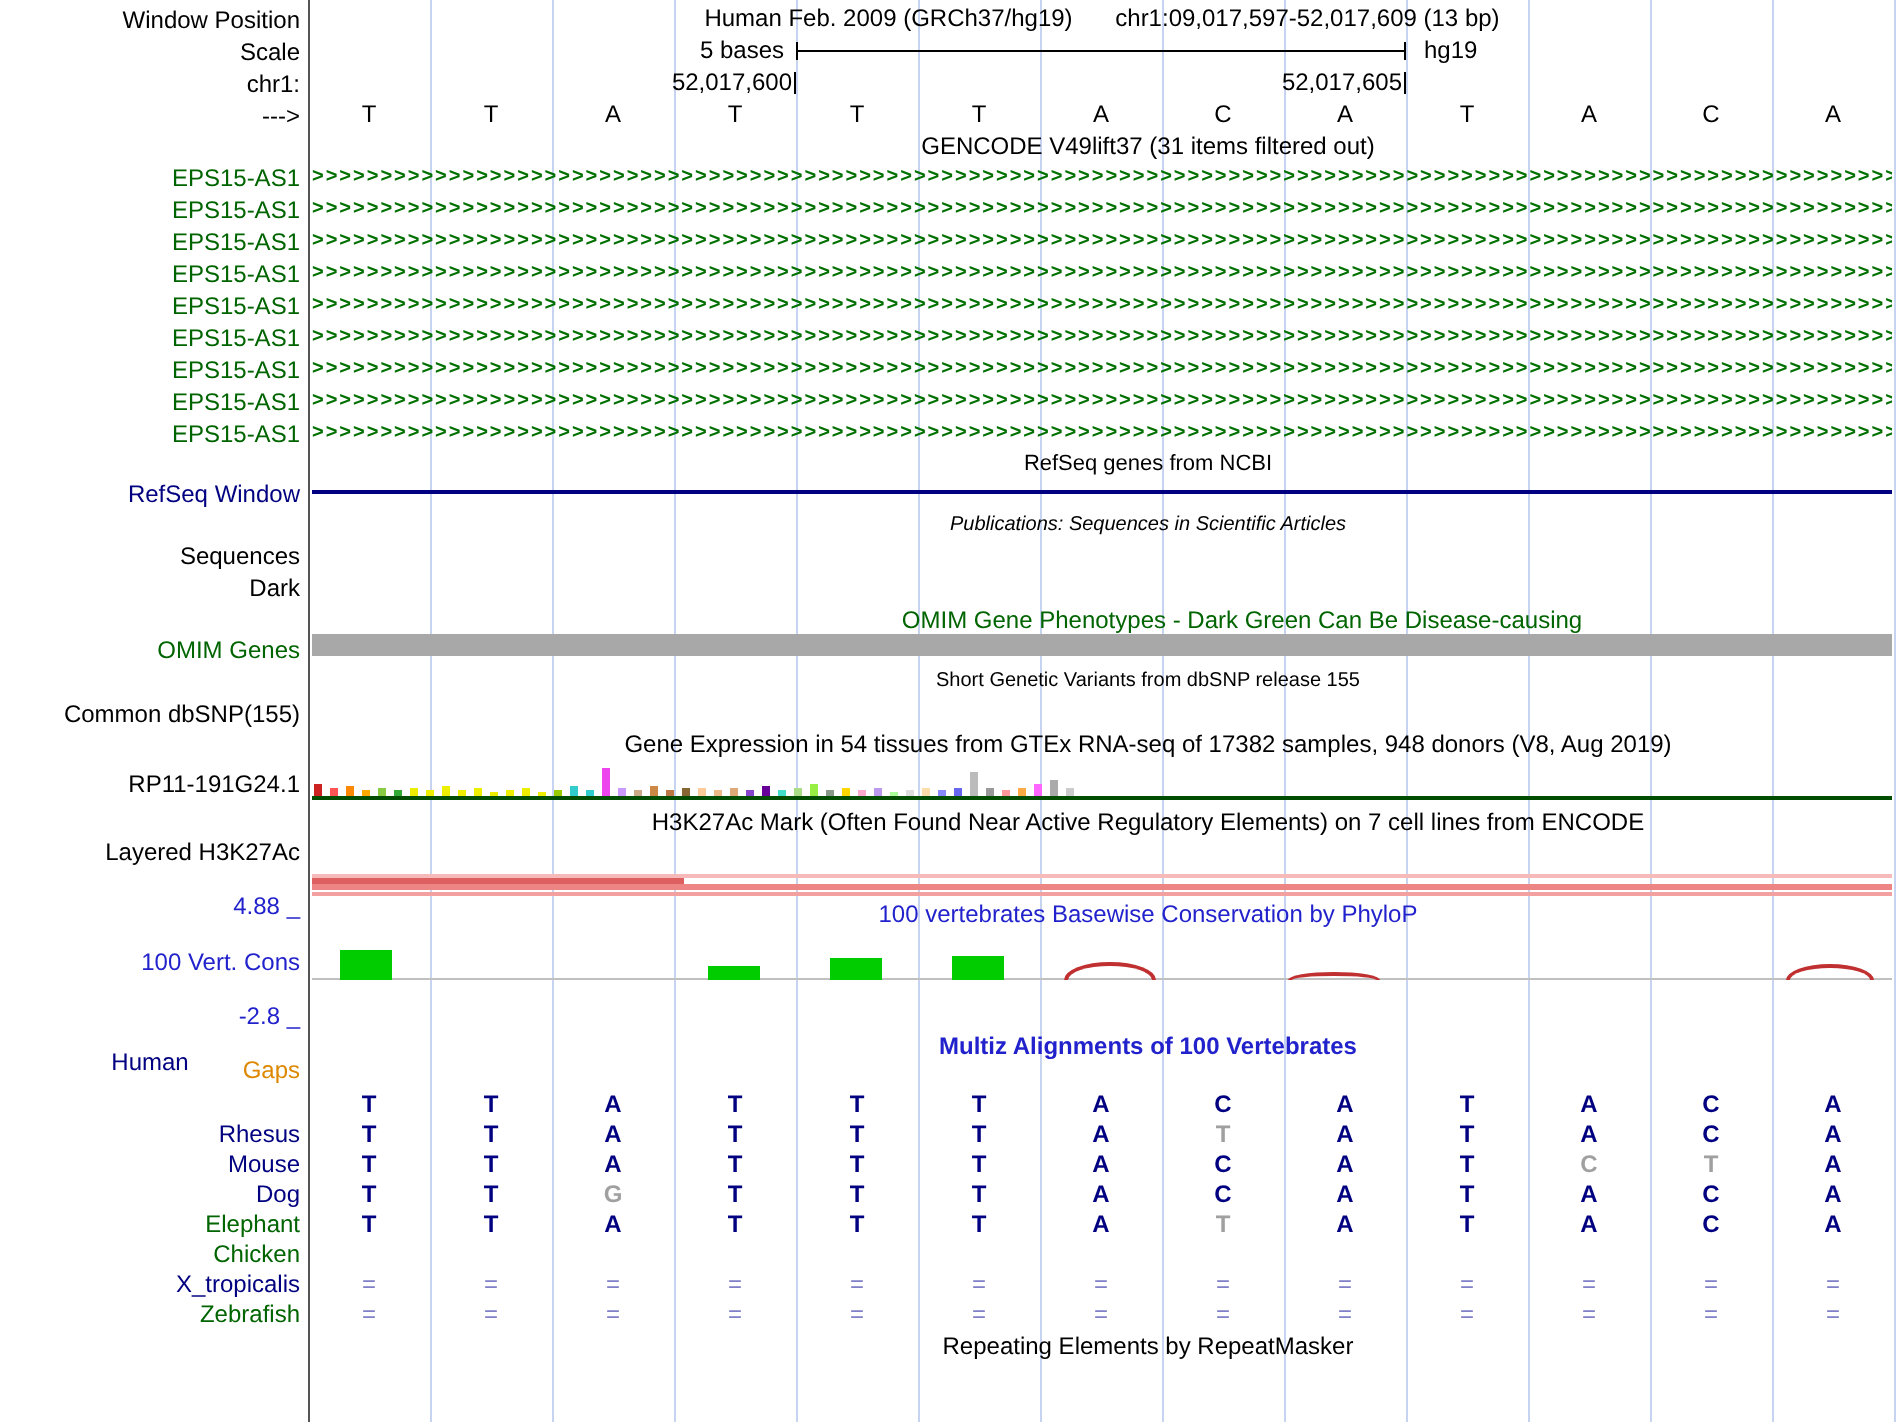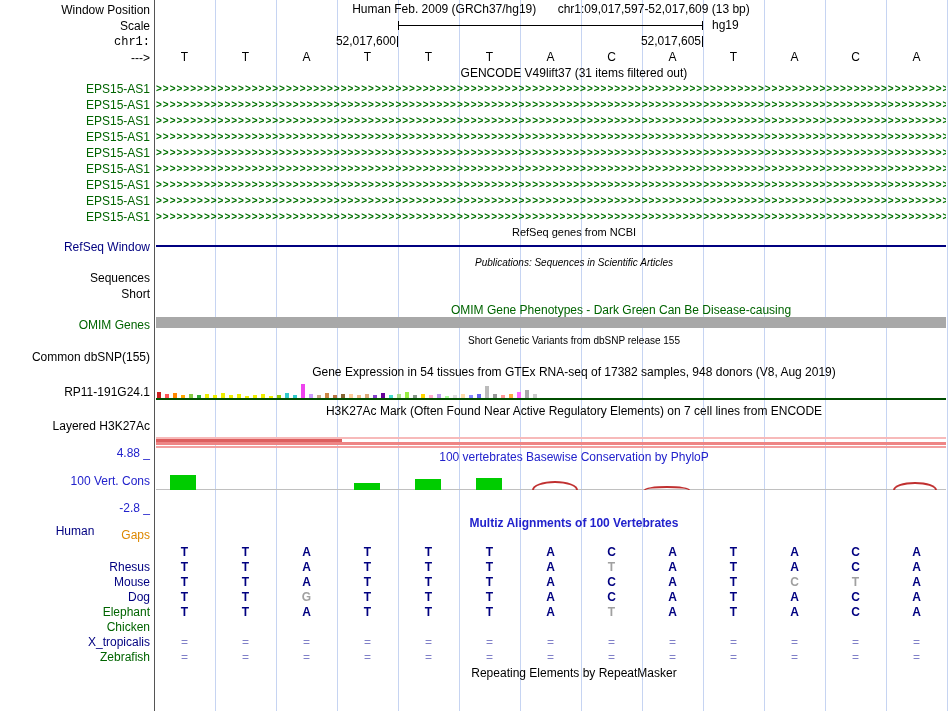--- a/index.html
+++ b/index.html
@@ -22,42 +22,43 @@
 
   <div class="abs" style="left:154px;top:0;width:1px;height:711px;background:#555;"></div>
 
   <div class="lab" style="top:3px;">Window Position</div>
   <div class="abs" style="top:2px;left:156px;width:790px;text-align:center;">
     <span>Human Feb. 2009 (GRCh37/hg19)</span>
     <span style="margin-left:18px;">chr1:09,017,597-52,017,609 (13 bp)</span>
   </div>
 
   <div class="lab" style="top:19px;">Scale</div>
+  <div class="abs" style="top:18px;left:156px;width:236px;text-align:right;">5 bases</div>
   <div class="abs" style="top:25px;left:398px;width:305px;height:1px;background:#000;"></div>
   <div class="tick" style="top:21px;left:398px;height:9px;"></div>
   <div class="tick" style="top:21px;left:702px;height:9px;"></div>
   <div class="abs" style="top:18px;left:712px;">hg19</div>
 
-  <div class="lab" style="top:35px;font-family:Liberation Mono, monospace;">chr1:</div>
+  <div class="lab" style="top:35px;">chr1:</div>
   <div class="abs" style="top:34px;left:156px;width:240px;text-align:right;">52,017,600</div>
   <div class="tick" style="top:36px;left:397px;height:11px;"></div>
   <div class="abs" style="top:34px;left:460px;width:241px;text-align:right;">52,017,605</div>
   <div class="tick" style="top:36px;left:702px;height:11px;"></div>
 
   <div class="lab" style="top:51px;">---&gt;</div>
 
   <div class="ct" style="top:66px;">GENCODE V49lift37 (31 items filtered out)</div>
 
   <div class="ct" style="top:226px;font-size:11px;">RefSeq genes from NCBI</div>
   <div class="lab navy" style="top:240px;">RefSeq Window</div>
   <div class="abs" style="top:245px;left:156px;width:790px;height:2px;background:#000080;"></div>
 
   <div class="ct small" style="top:257px;font-style:italic;">Publications: Sequences in Scientific Articles</div>
   <div class="lab" style="top:271px;">Sequences</div>
-  <div class="lab" style="top:287px;">Short</div>
+  <div class="lab" style="top:287px;">Dark</div>
 
   <div class="ct green" style="top:303px;margin-left:47px;">OMIM Gene Phenotypes - Dark Green Can Be Disease-causing</div>
   <div class="lab green" style="top:318px;">OMIM Genes</div>
   <div class="abs" style="top:317px;left:156px;width:790px;height:11px;background:#a8a8a8;"></div>
 
   <div class="ct small" style="top:335px;">Short Genetic Variants from dbSNP release 155</div>
   <div class="lab" style="top:350px;">Common dbSNP(155)</div>
 
   <div class="ct" style="top:365px;">Gene Expression in 54 tissues from GTEx RNA-seq of 17382 samples, 948 donors (V8, Aug 2019)</div>
   <div class="lab" style="top:385px;">RP11-191G24.1</div>

